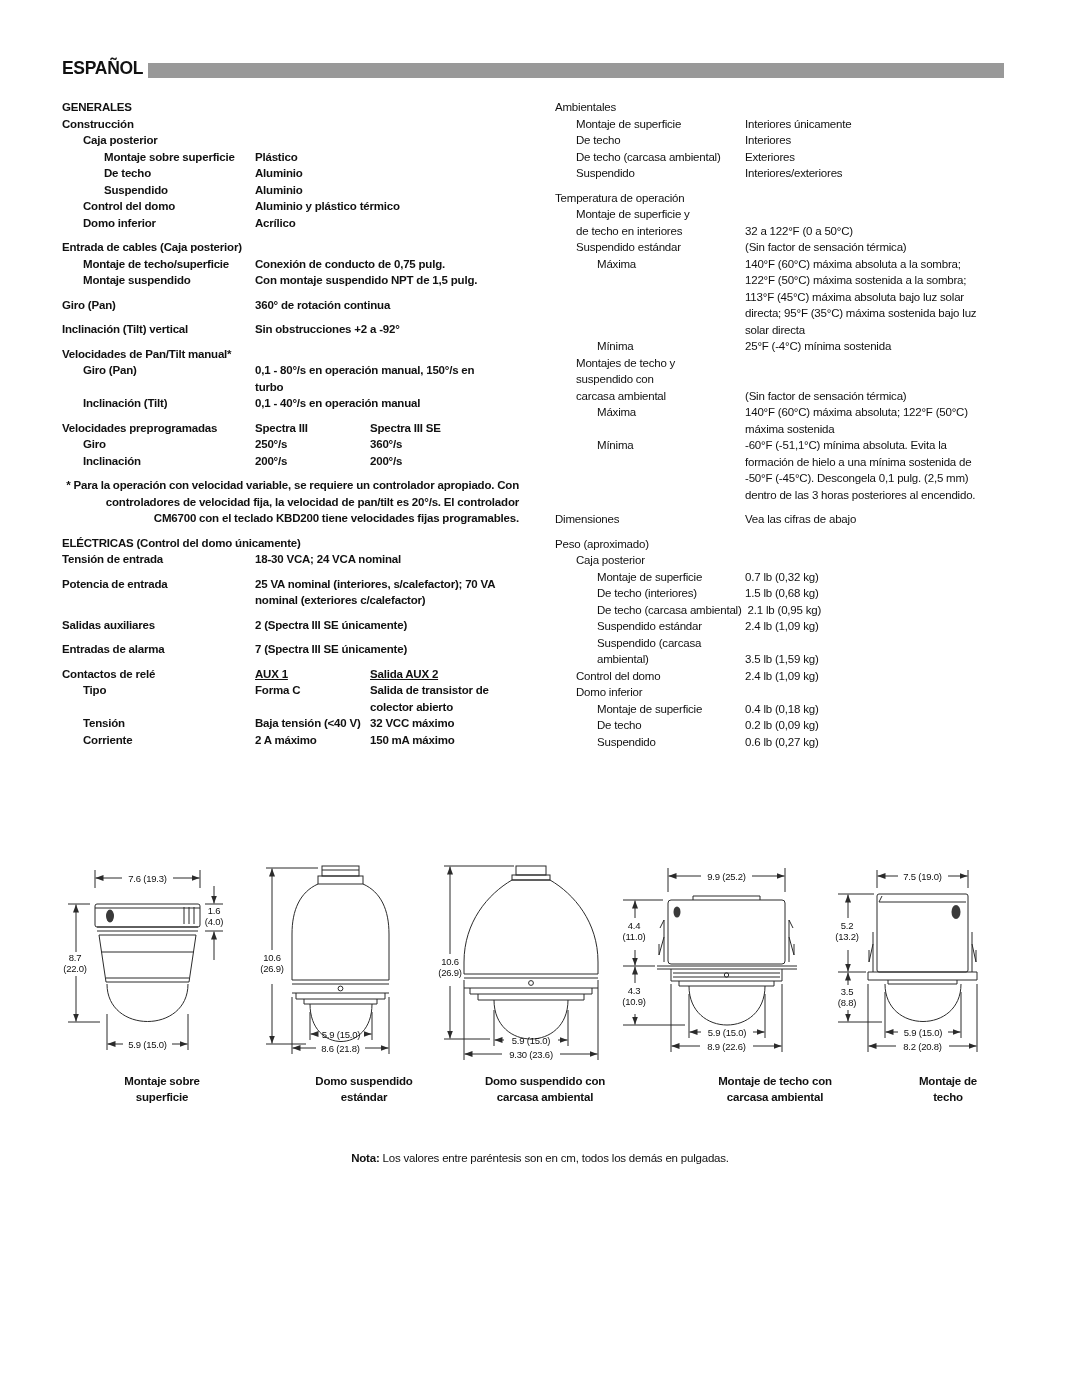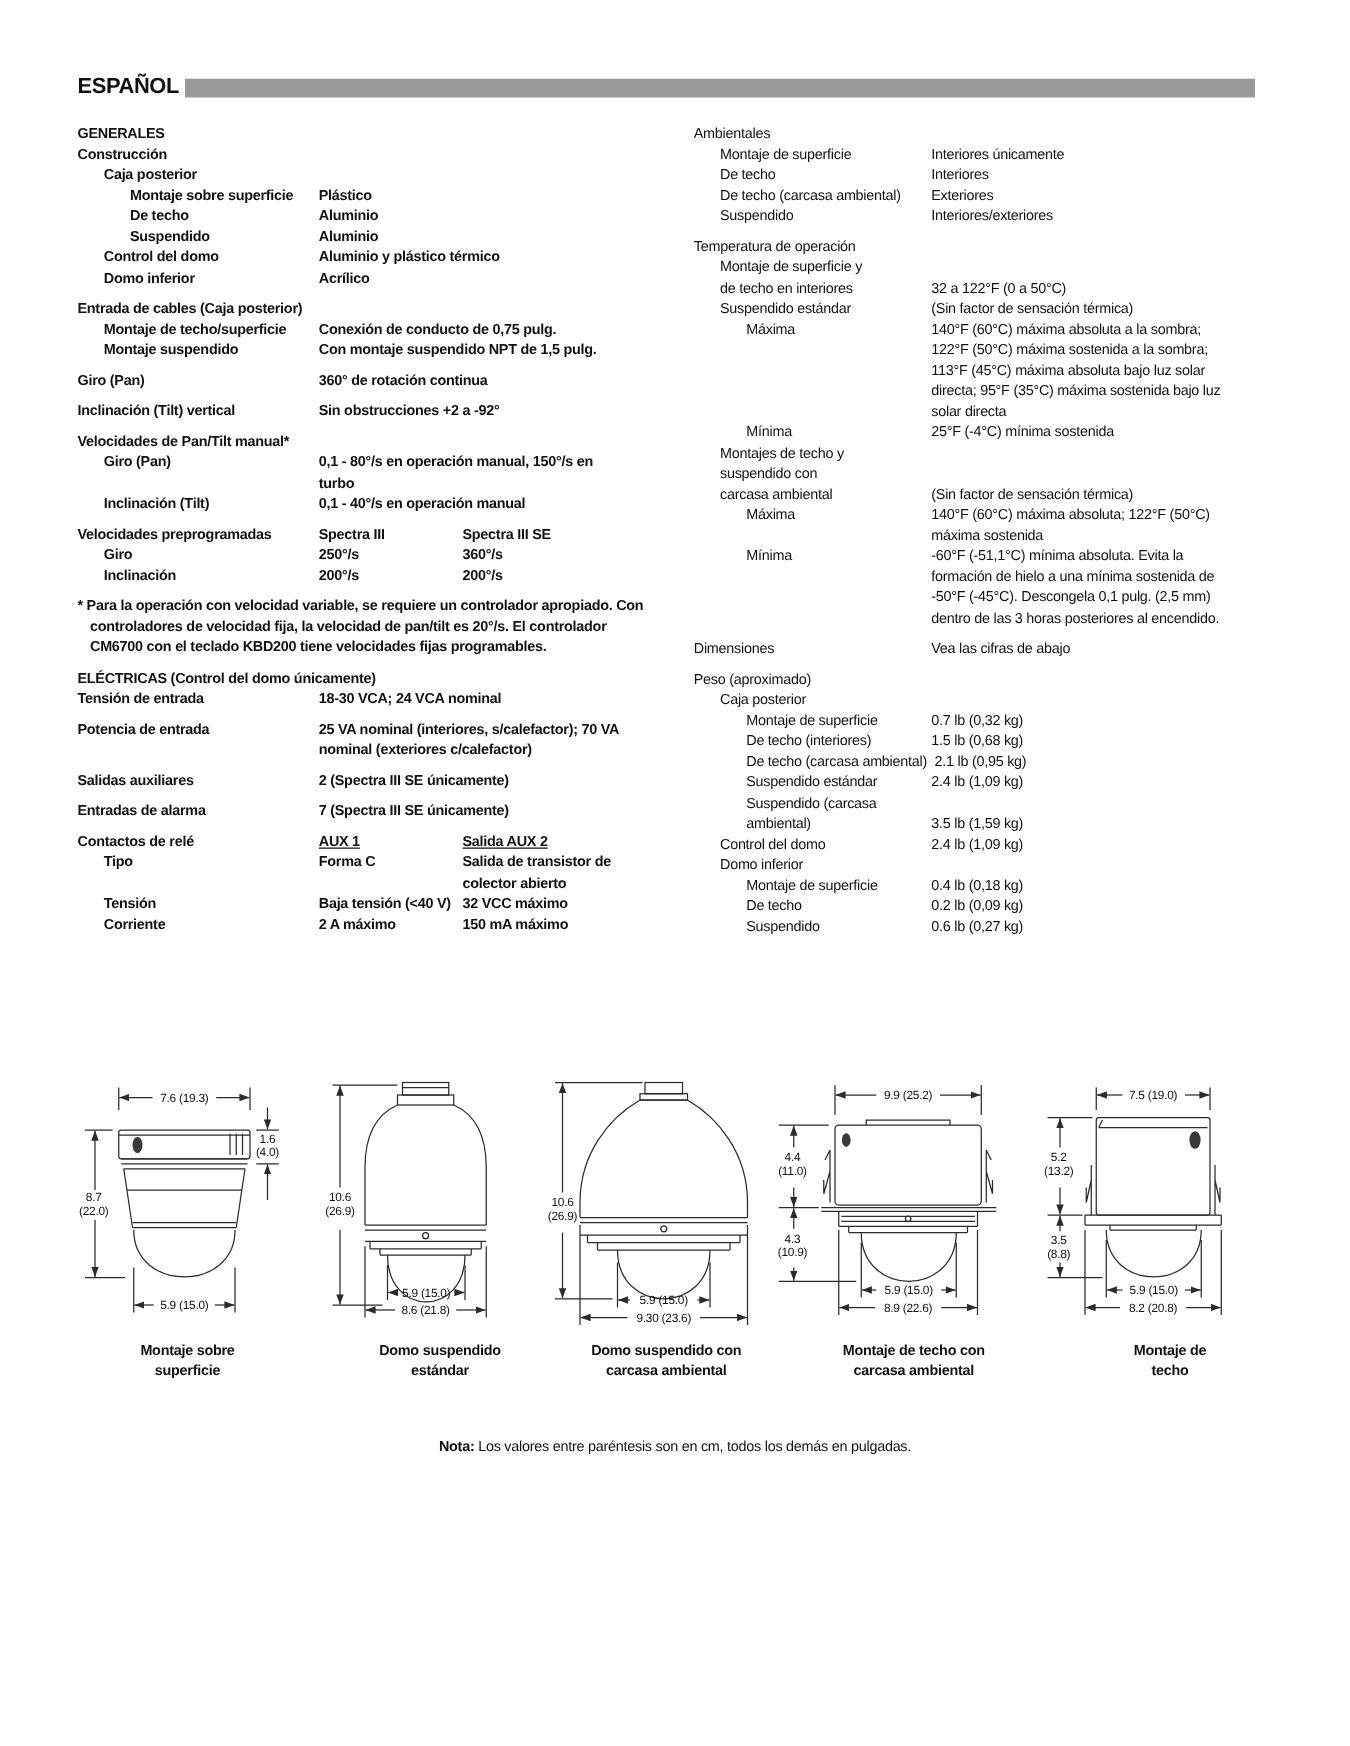--- a/index.html
+++ b/index.html
@@ -20,31 +20,31 @@
   .rcol .lbl{flex:0 0 190px;}
   .i1 .lbl{padding-left:21px;}
   .i2 .lbl{padding-left:42px;}
   .v{display:block;}
   .v1{flex:1;max-width:250px;}
   .rcol .v1{max-width:248px;}
   .has2 .v1{flex:0 0 115px;max-width:115px;}
   .v2{flex:1;max-width:132px;}
   .row:not(.has2) .v2{display:none;}
   .u .v1,.u .v2{text-decoration:underline;}
-  .row.note{display:block;max-width:447px;padding-left:10px;text-indent:-10px;}
+  .row.note{display:block;max-width:447px;padding-left:10px;text-indent:-10px;text-align:right;}
   .note .lbl{white-space:normal;padding:0;display:inline;}
   
   .fig{position:absolute;}
   svg{overflow:visible;display:block;}
   .d{stroke:#2b2b2b;stroke-width:1;fill:none;}
   .fl{fill:#3a3a3a;stroke:none;}
   .dim{font-family:"Liberation Sans","DejaVu Sans",sans-serif;font-size:9.5px;
        letter-spacing:-0.2px;fill:#111;}
   .cap{position:absolute;top:1073px;transform:translateX(-50%);text-align:center;
-       font-weight:bold;line-height:16px;white-space:nowrap;}
+       font-weight:bold;line-height:16px;white-space:nowrap;margin-left:12px;}
   .nota{position:absolute;left:540px;top:1124px;transform:translateX(-50%);white-space:nowrap;margin-top:28px;}
 </style>
 </head>
 <body>
 
 <div class="page">
 
   <div class="hdr">
     <span class="t">ESPAÑOL</span>
     <span class="bar"></span>
@@ -532,21 +532,21 @@
     <div>superficie</div>
   </div>
   <div class="cap" style="left:352px;">
     <div>Domo suspendido</div>
     <div>estándar</div>
   </div>
   <div class="cap" style="left:533px;">
     <div>Domo suspendido con</div>
     <div>carcasa ambiental</div>
   </div>
-  <div class="cap" style="left:731px;">
+  <div class="cap" style="left:763px;">
     <div>Montaje de techo con</div>
     <div>carcasa ambiental</div>
   </div>
   <div class="cap" style="left:936px;">
     <div>Montaje de</div>
     <div>techo</div>
   </div>
 
   <div class="nota">
     <b>Nota:</b>

